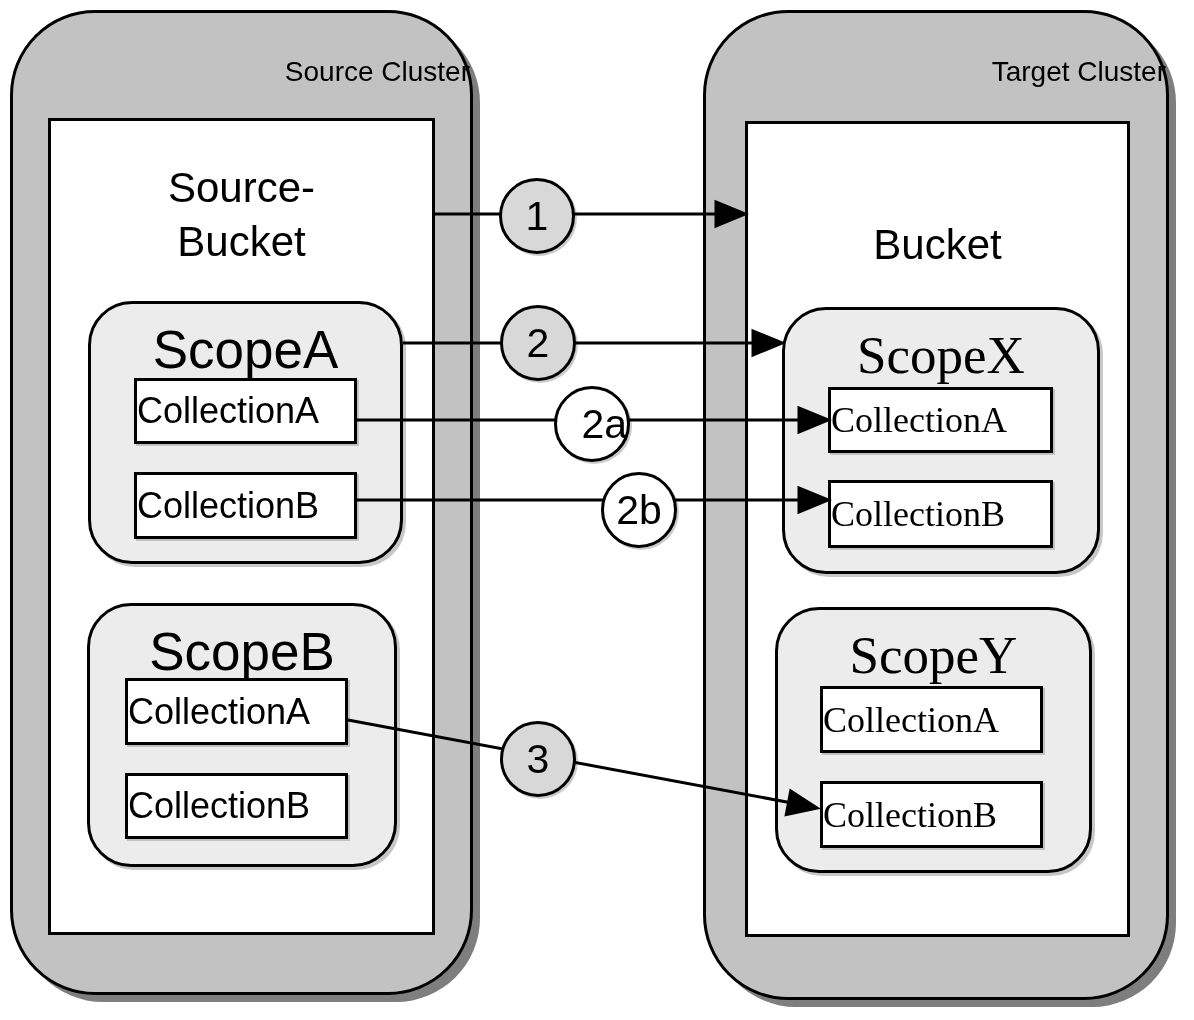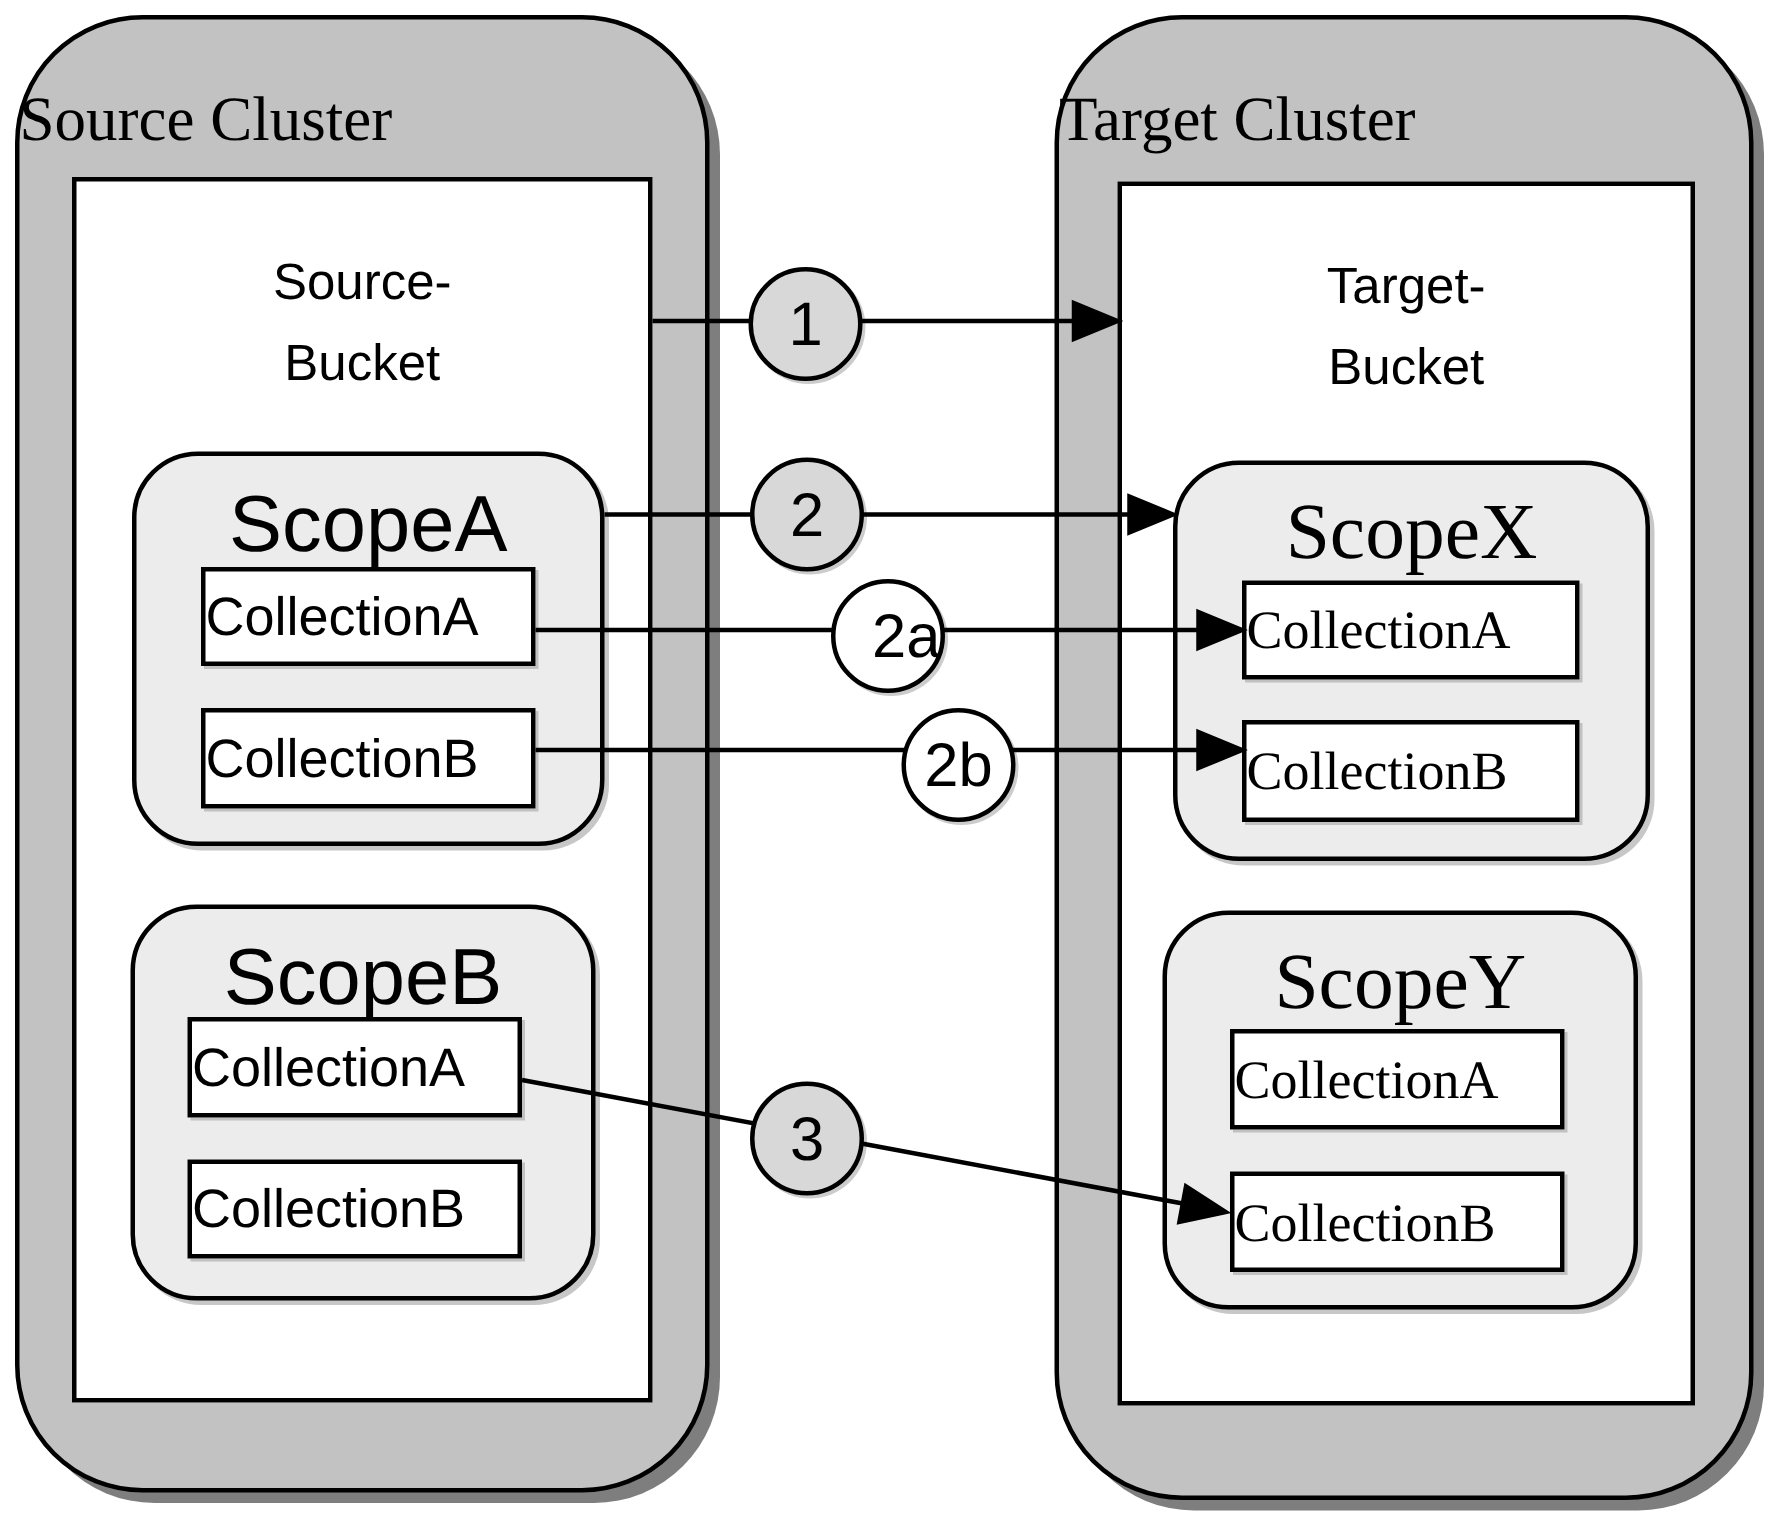--- a/index.html
+++ b/index.html
@@ -25,33 +25,33 @@
     box-sizing:border-box;
     background:var(--cluster-fill);
     border:3px solid var(--line);
     border-radius:85px;
     box-shadow:8px 8px 0 -1px var(--shadow);
   }
   .cluster.source{left:10px;top:10px;width:463px;height:985px;}
   .cluster.target{left:703px;top:10px;width:466px;height:990px;}
   .cluster-title{
     position:absolute;top:44px;left:0;width:100%;
-    text-align:left;font-size:42px;line-height:1.1;font-family:Liberation Serif, serif;
+    text-align:right;font-size:28px;line-height:1.1;
   }
   .bucket{
     position:absolute;
     box-sizing:border-box;
     background:var(--box-fill);
     border:3px solid var(--line);
   }
   .bucket.source{left:35px;top:105px;width:387px;height:817px;}
   .bucket.target{left:39px;top:108px;width:385px;height:816px;}
   .bucket-title{
     position:absolute;top:40px;left:0;width:100%;
-    text-align:center;font-size:34px;line-height:54px;
+    text-align:center;font-size:42px;line-height:54px;
   }
   .scope{
     position:absolute;
     box-sizing:border-box;
     background:var(--scope-fill);
     border:3px solid var(--line);
     border-radius:44px;
     box-shadow:3px 3px 0 0 rgba(0,0,0,0.22);
   }
   .scope.a{left:37px;top:180px;width:315px;height:263px;}
@@ -133,21 +133,21 @@
           <span>CollectionB</span>
         </div>
       </div>
     </div>
   </div>
 
   <div class="cluster target">
     <div class="cluster-title">Target Cluster</div>
     <div class="bucket target">
       <div class="bucket-title">
-        <span>Target-</span><br>
+        <br>
         <span>Bucket</span>
       </div>
 
       <div class="scope x">
         <div class="scope-title">ScopeX</div>
         <div class="collection col-a">
           <span>CollectionA</span>
         </div>
         <div class="collection col-b">
           <span>CollectionB</span>

